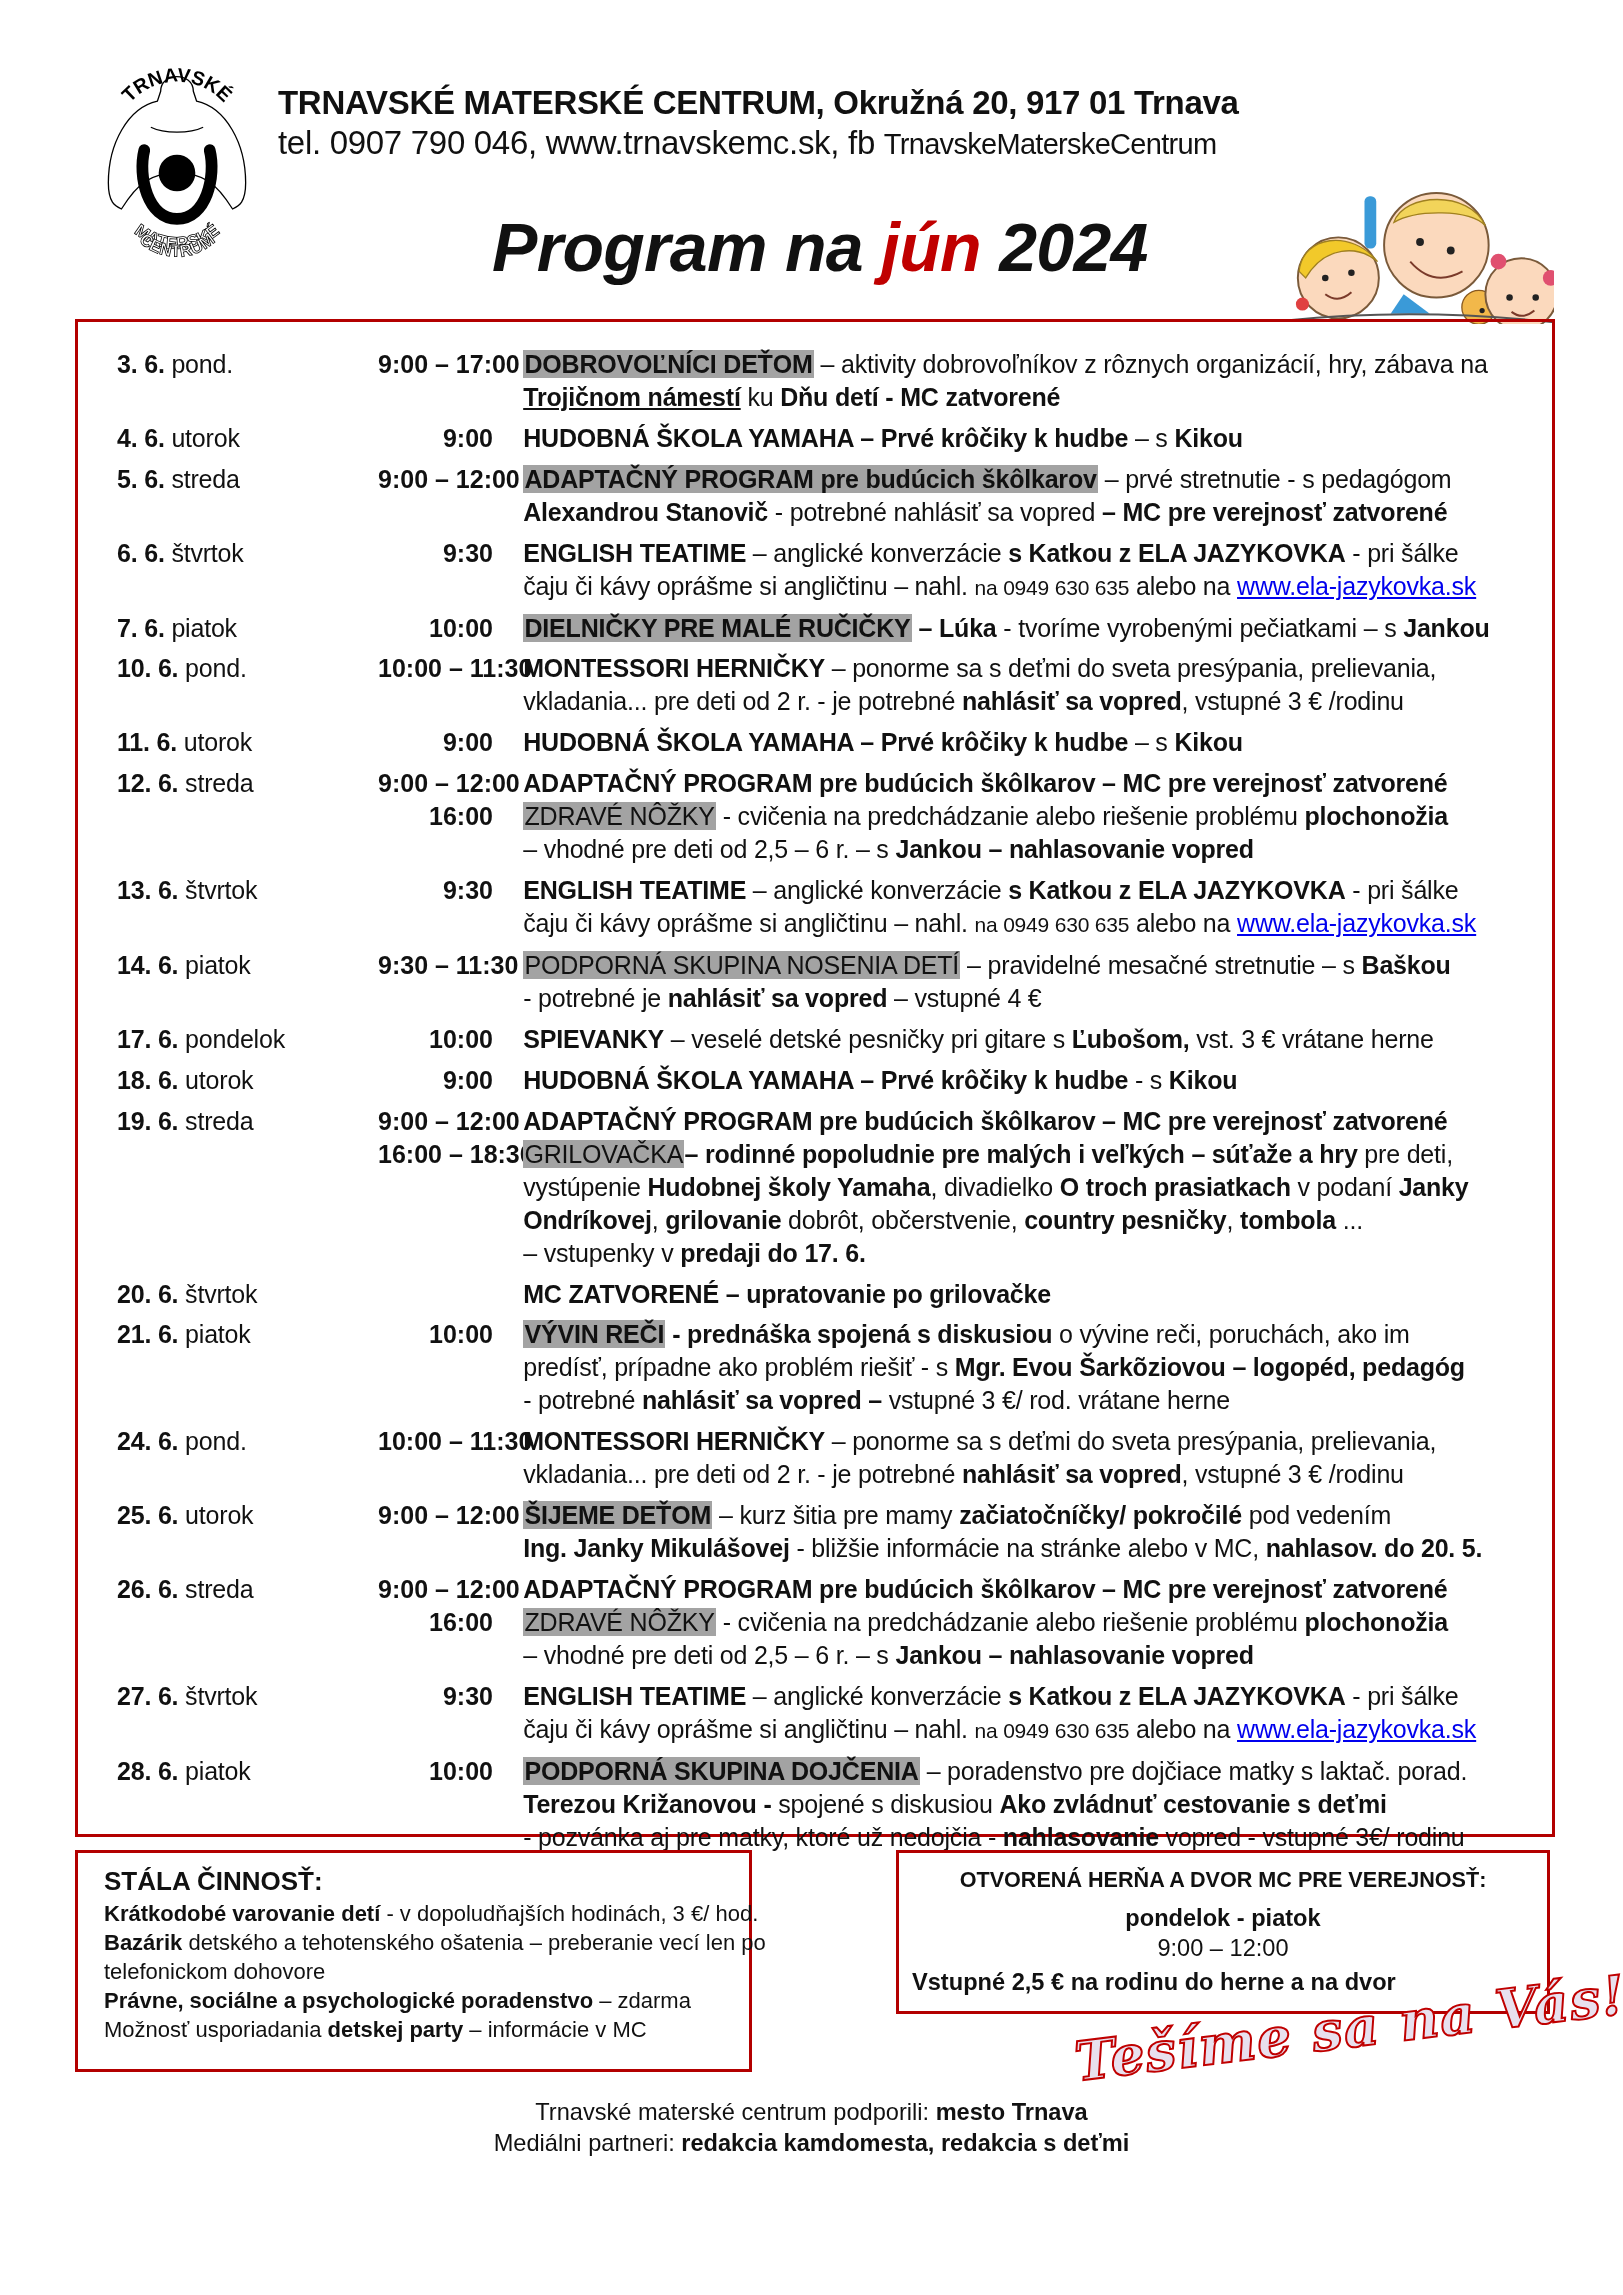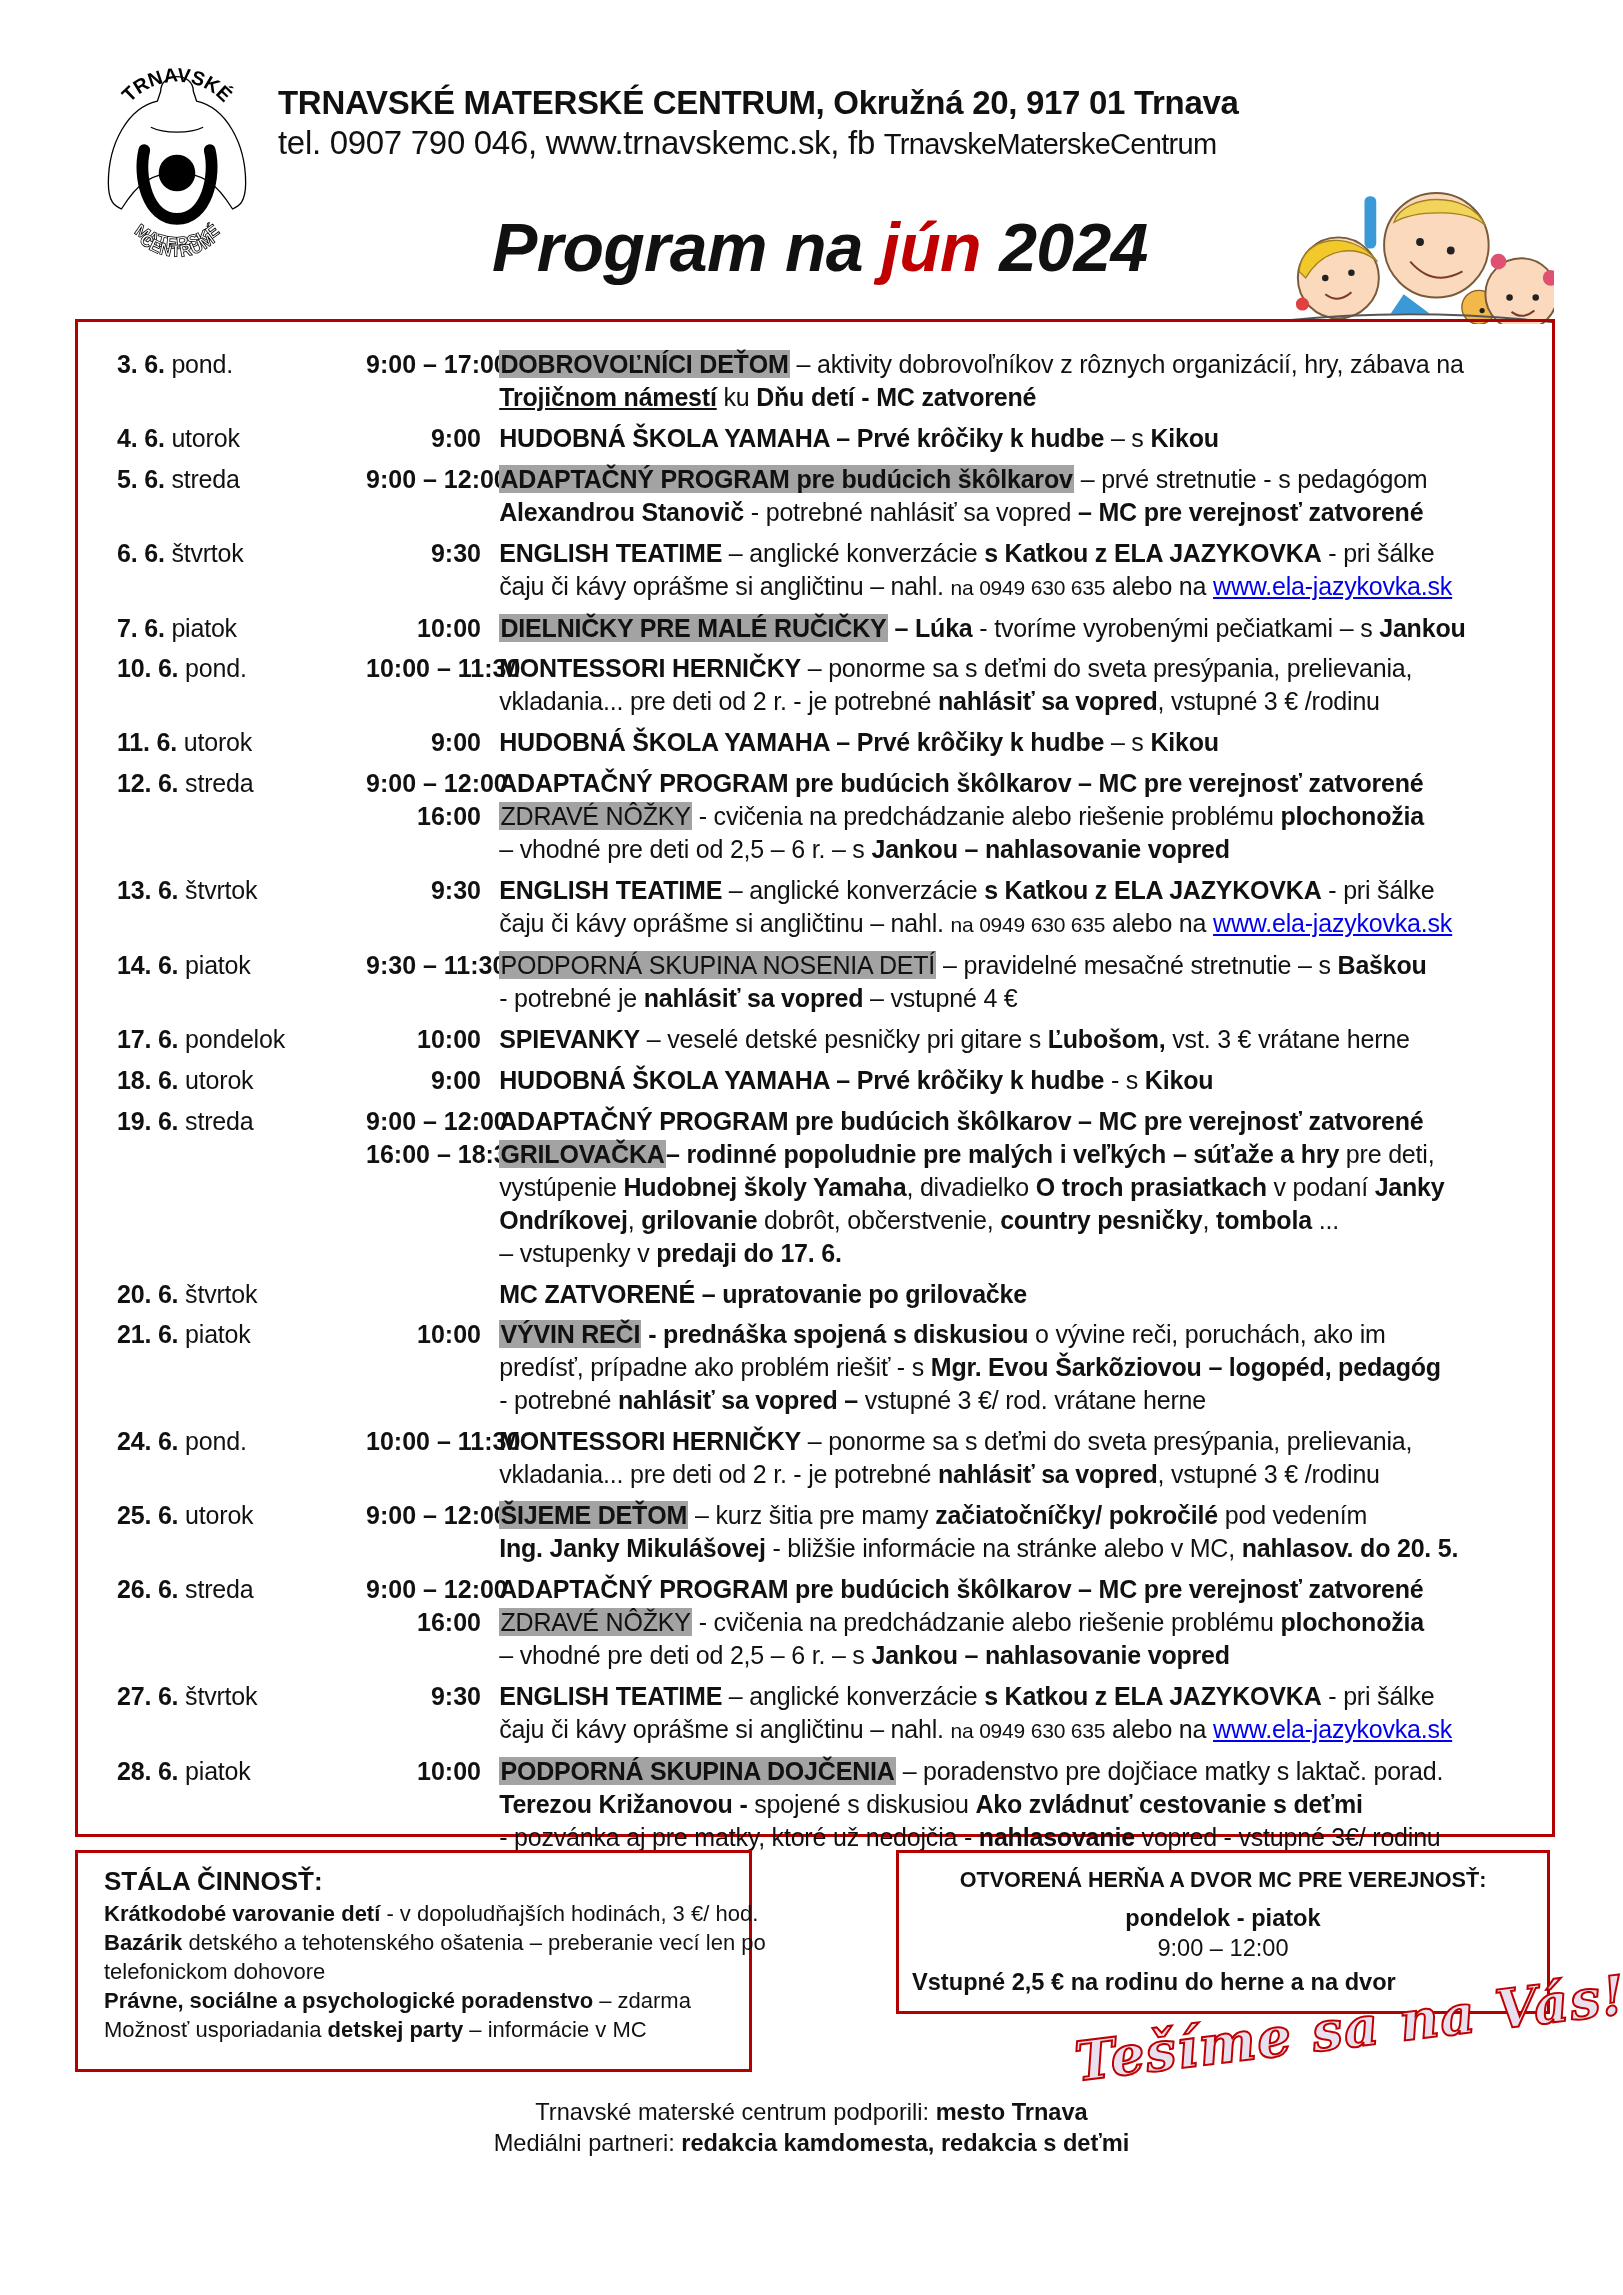--- a/index.html
+++ b/index.html
@@ -24,21 +24,21 @@
   .title .month { color: #c00000; }
   .kids { position: absolute; left: 1273px; top: 173px; width: 281px; height: 151px; }
 
   .main-box {
     position: absolute; left: 75px; top: 319px; width: 1480px; height: 1518px;
     border: 3.3px solid #b30000; box-sizing: border-box;
   }
   .ev-list { position: absolute; left: 0; top: 26px; width: 100%; }
   .ev {
     position: relative; display: grid;
-    grid-template-columns: 291px 118px 1047px; column-gap: 0;
+    grid-template-columns: 291px 118px 1047px; column-gap: 12px;
     font-size: 25px; line-height: 33px; margin-bottom: 7.9px;
   }
   .ev .date { padding-left: 11.8px; white-space: nowrap; letter-spacing: -0.2px; }
   .ev .date b { font-weight: bold; }
   .ev .times { text-align: right; font-weight: bold; white-space: nowrap; padding-right: 9.2px; }
   .ev .content { padding-left: 0; letter-spacing: -0.2px; }
   .ev .content .line { white-space: nowrap; display: block; }
   .hl { background: #a3a3a3; padding: 0 1.3px; }
   .u { text-decoration: underline; }
   a.lnk { color: #0000ee; text-decoration: underline; }
@@ -255,21 +255,21 @@
         </div>
       </div>
       <div class="ev">
         <div class="date" style="grid-column: 1;"><b>19. 6.</b><span> streda</span></div>
         <div class="times" style="grid-column: 2;">
           <div>9:00 – 12:00</div>
           <div>16:00 – 18:30</div>
         </div>
         <div class="content" style="grid-column: 3;">
           <span class="line"><span style="font-weight: bold;">ADAPTAČNÝ PROGRAM pre budúcich škôlkarov – MC pre verejnosť zatvorené</span></span>
-          <span class="line"><span class="hl" style="font-weight: bold;">GRILOVAČKA</span><span style="font-weight: bold;">– rodinné popoludnie pre malých i veľkých – súťaže a hry</span><span> pre deti,</span></span>
+          <span class="line"><span class="hl" style="font-weight: normal;">GRILOVAČKA</span><span style="font-weight: bold;">– rodinné popoludnie pre malých i veľkých – súťaže a hry</span><span> pre deti,</span></span>
           <span class="line"><span>vystúpenie </span><span style="font-weight: bold;">Hudobnej školy Yamaha</span><span>, divadielko </span><span style="font-weight: bold; text-align: center;">O troch prasiatkach</span><span> v podaní </span><span style="font-weight: bold;">Janky</span></span>
           <span class="line"><span style="font-weight: bold;">Ondríkovej</span><span>, </span><span style="font-weight: bold;">grilovanie</span><span> dobrôt, občerstvenie, </span><span style="font-weight: bold;">country pesničky</span><span>, </span><span style="font-weight: bold;">tombola</span><span> ...</span></span>
           <span class="line"><span>– vstupenky v </span><span style="font-weight: bold;">predaji do 17. 6.</span></span>
         </div>
       </div>
       <div class="ev">
         <div class="date" style="grid-column: 1;"><b>20. 6.</b><span> štvrtok</span></div>
         <div class="times" style="grid-column: 2;"></div>
         <div class="content" style="grid-column: 3;">
           <span class="line"><span style="font-weight: bold;">MC ZATVORENÉ – upratovanie po grilovačke</span></span>

